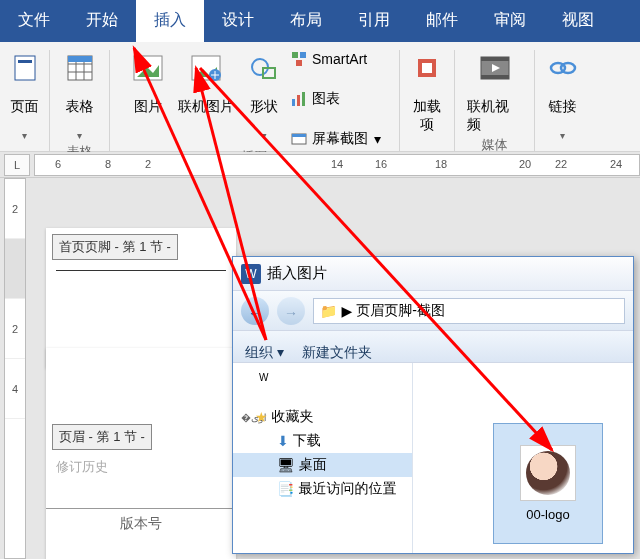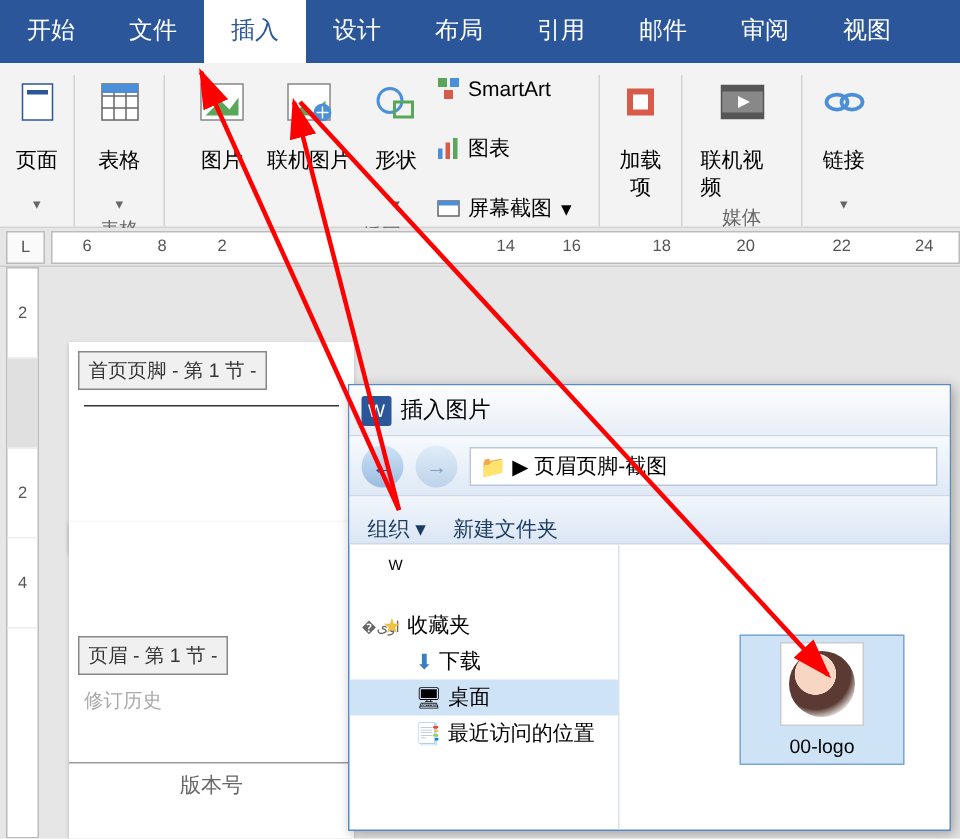--- a/index.html
+++ b/index.html
@@ -46,32 +46,32 @@
   .dlg-tool .ti{cursor:pointer; color:#1b3a5f;}
   .dlg-body { display:flex; height: calc(100% - 106px);}
   .dlg-side { width: 180px; border-right:1px solid #dbe3ee; padding:6px 0; font-size:14px; overflow:hidden;}
   .tree-item { display:flex; align-items:center; gap:4px; padding:3px 8px; cursor:pointer;}
   .tree-item.indent1{padding-left:26px;}
   .tree-item.indent2{padding-left:44px;}
   .tree-item.sel{background:#cfe3f7;}
   .tri{width:10px;display:inline-block;color:#666;font-size:10px;}
   .dlg-main { flex:1; padding:10px; position:relative;}
   .file-item { position:absolute; right:30px; top:60px; width:110px; text-align:center; font-size:13px;}
-  .file-item.sel { background:#cfe3f7; border:1px solid #7aa7d6; padding:4px;}
+  .file-item.sel { background:#cfe3f7; border:1px solid #7aa7d6; padding:21px;}
   .thumb { width:56px;height:56px;background:#fff;border:1px solid #ccc;margin:0 auto 6px;display:flex;align-items:center;justify-content:center;}
   .avatar{width:44px;height:44px;border-radius:22px;background:radial-gradient(circle at 40% 35%, #f7d7c4 35%, #5a3a32 36% 60%, #fff 80%);}
 
   .arrows{position:absolute;left:0;top:0;width:640px;height:559px;pointer-events:none;z-index:50;}
 </style>
 </head>
 <body>
 
 <div class="tabs">
+  <div class="tab">文件</div>
   <div class="tab">开始</div>
-  <div class="tab">文件</div>
   <div class="tab active">插入</div>
   <div class="tab">设计</div>
   <div class="tab">布局</div>
   <div class="tab">引用</div>
   <div class="tab">邮件</div>
   <div class="tab">审阅</div>
   <div class="tab">视图</div>
 </div>
 
 <div class="ribbon">
@@ -223,21 +223,21 @@
 
 <div class="ruler-area">
   <div class="ruler-l">L</div>
   <div class="ruler">
     <span class="tick" style="left:20px">6</span>
     <span class="tick" style="left:70px">8</span>
     <span class="tick" style="left:110px">2</span>
     <span class="tick" style="left:296px">14</span>
     <span class="tick" style="left:340px">16</span>
     <span class="tick" style="left:400px">18</span>
-    <span class="tick" style="left:456px">20</span>
+    <span class="tick" style="left:484px">20</span>
     <span class="tick" style="left:520px">22</span>
     <span class="tick" style="left:575px">24</span>
   </div>
 </div>
 
 <div class="doc-area">
   <div class="vruler" style="height:100%">
     <div class="vt">2</div>
     <div class="vt" style="background:#e0e0e0"></div>
     <div class="vt">2</div>

